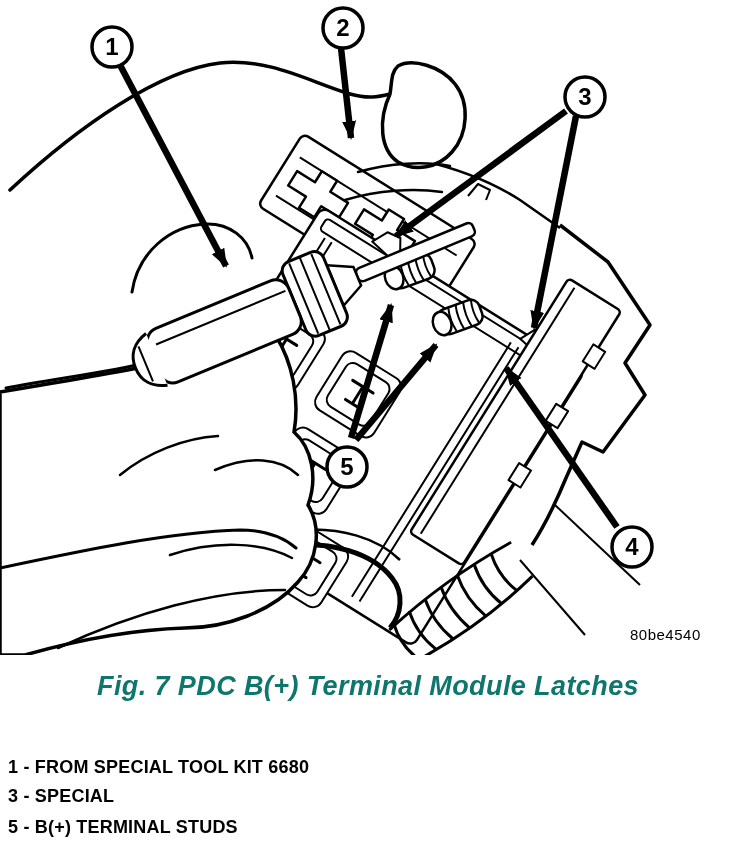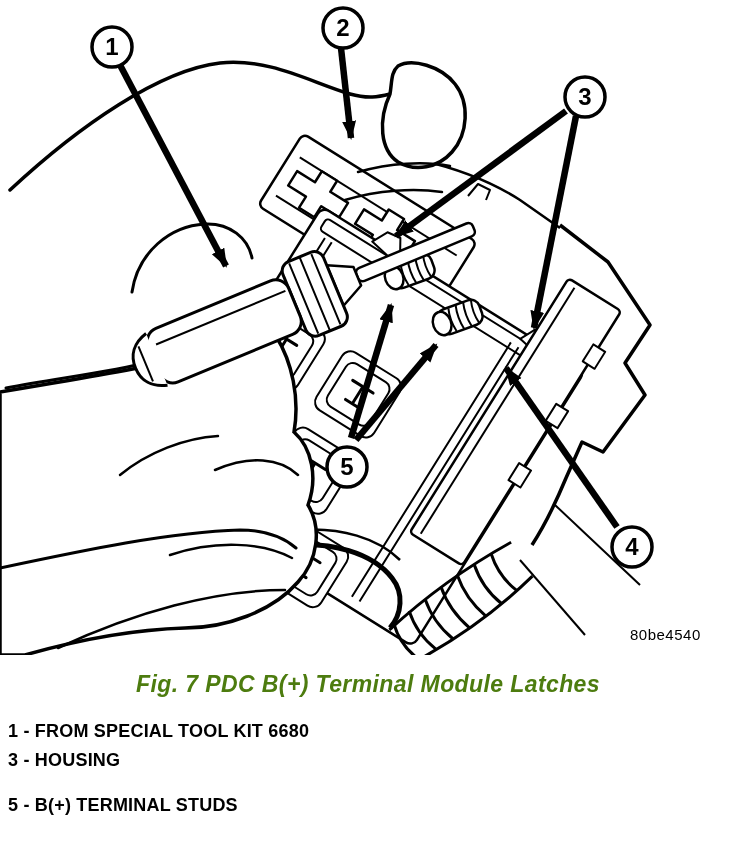--- a/index.html
+++ b/index.html
@@ -1,25 +1,25 @@
 <!DOCTYPE html>
 <html><head>
 <meta charset="utf-8">
 <style>
   html,body{margin:0;padding:0;background:#ffffff;}
   body{width:736px;height:864px;position:relative;overflow:hidden;
        font-family:"Liberation Sans",sans-serif;color:#000;}
   .drawing{position:absolute;top:0;left:0;width:736px;height:655px;}
   .caption{position:absolute;top:671px;left:0;width:736px;text-align:center;
            font-family:"Liberation Sans",sans-serif;font-weight:bold;font-style:italic;
-           font-size:23px;letter-spacing:.4px;color:#4d7c0f;}
-  .legend{position:absolute;top:717px;left:8px;width:720px;}
+           font-size:27px;letter-spacing:.4px;color:#0f766e;}
+  .legend{position:absolute;top:753px;left:8px;width:720px;}
   .legend-row{display:block;font-weight:bold;font-size:18px;line-height:28.5px;
               letter-spacing:.2px;white-space:nowrap;color:#000;}
-  .legend-row.last{margin-top:17px;}
+  .legend-row.last{margin-top:3px;}
   svg *{vector-effect:none;}
 </style>
 </head>
 <body>
 
 <div class="drawing">
 <svg width="736" height="655" viewBox="0 0 736 655" xmlns="http://www.w3.org/2000/svg">
   <defs>
     <marker id="ah" markerWidth="22" markerHeight="16" refX="17" refY="7" orient="auto" markerUnits="userSpaceOnUse">
       <path d="M0,0 L19,7 L0,14 Z" fill="#000"></path>
@@ -181,15 +181,15 @@
   </g>
 
   <text x="630" y="640" font-family="Liberation Sans, sans-serif" font-size="15" letter-spacing="0.5" fill="#000">80be4540</text>
 </svg>
 </div>
 
 <div class="caption">Fig. 7 PDC B(+) Terminal Module Latches</div>
 
 <div class="legend">
   <div class="legend-row"><span>1</span><span style="white-space:pre"> - </span><span>FROM SPECIAL TOOL KIT 6680</span></div>
-  <div class="legend-row"><span>3</span><span style="white-space:pre"> - </span><span>HOUSING</span></div>
+  <div class="legend-row"><span>3</span><span style="white-space:pre"> - </span><span>SPECIAL</span></div>
   <div class="legend-row last"><span>5</span><span style="white-space:pre"> - </span><span>B(+) TERMINAL STUDS</span></div>
 </div>
 
 </body></html>

